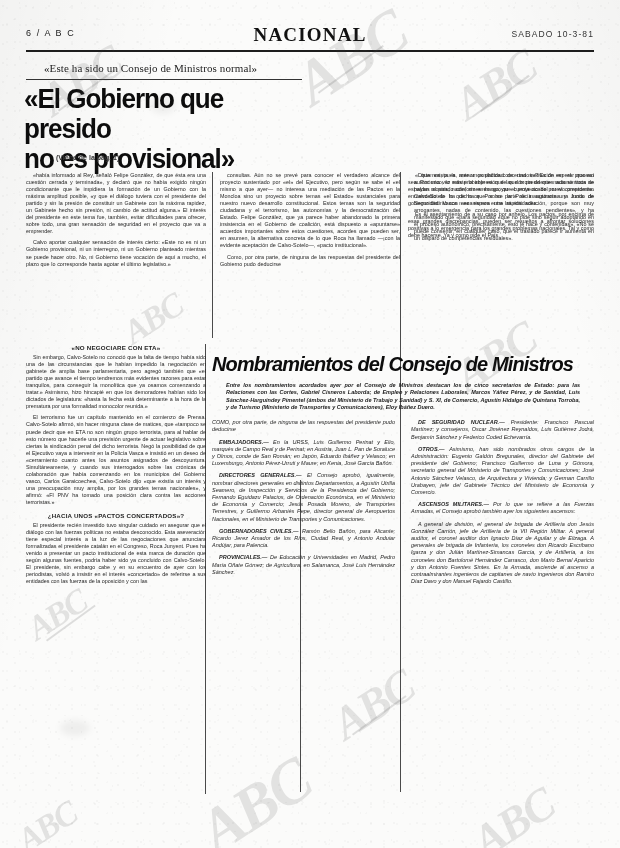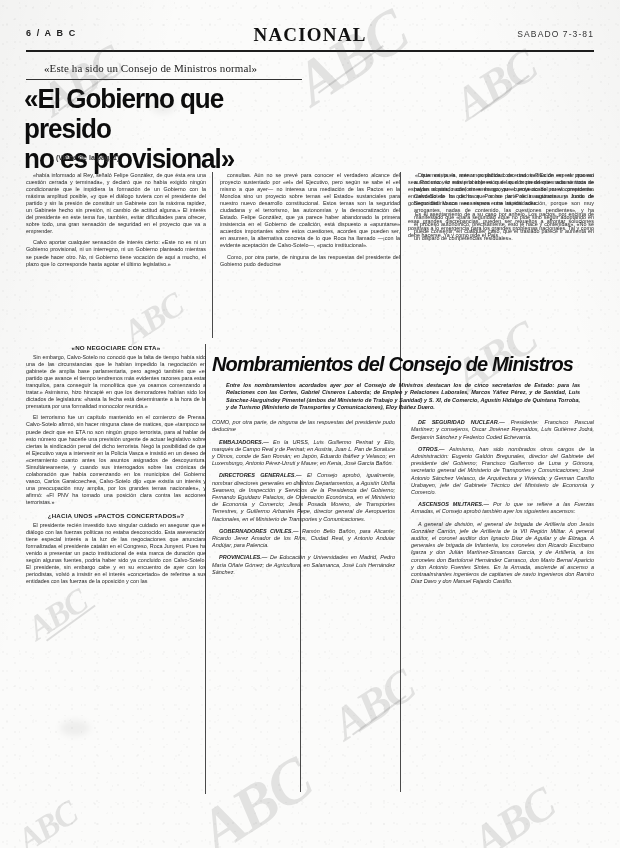--- a/index.html
+++ b/index.html
@@ -57,21 +57,21 @@
     transform:rotate(-36deg);
   }
 
   
   .masthead{
     position:absolute;left:26px;top:26px;width:568px;height:24px;
     z-index:10;
   }
   .mh-left{
     position:absolute;left:0;top:2px;
-    font-size:9px;font-weight:700;letter-spacing:1.6px;
+    font-size:9px;font-weight:400;letter-spacing:1.6px;
     font-family:"Liberation Sans", sans-serif;
     color:#222;
   }
   .mh-center{
     position:absolute;left:0;right:0;top:-2px;text-align:center;
     font-family:Liberation Serif, serif;
     font-weight:700;font-size:19px;letter-spacing:1.2px;
     color:#111;
   }
   .mh-right{
@@ -190,21 +190,21 @@
   }
 </style>
 </head>
 <body>
 
 <div class="page">
 
   <div class="masthead">
     <div class="mh-left">6 / A B C</div>
     <div class="mh-center">NACIONAL</div>
-    <div class="mh-right">SABADO 7-3-81</div>
+    <div class="mh-right">SABADO 10-3-81</div>
   </div>
   <div class="mh-rule"></div>
 
   <div class="kicker">«Este ha sido un Consejo de Ministros normal»</div>
   <div class="kicker-rule"></div>
   <div class="headline">
     <div>«El Gobierno que presido</div>
     <div>no es provisional»</div>
   </div>
   <div class="from-page">(Viene de la pág. 1)</div>

